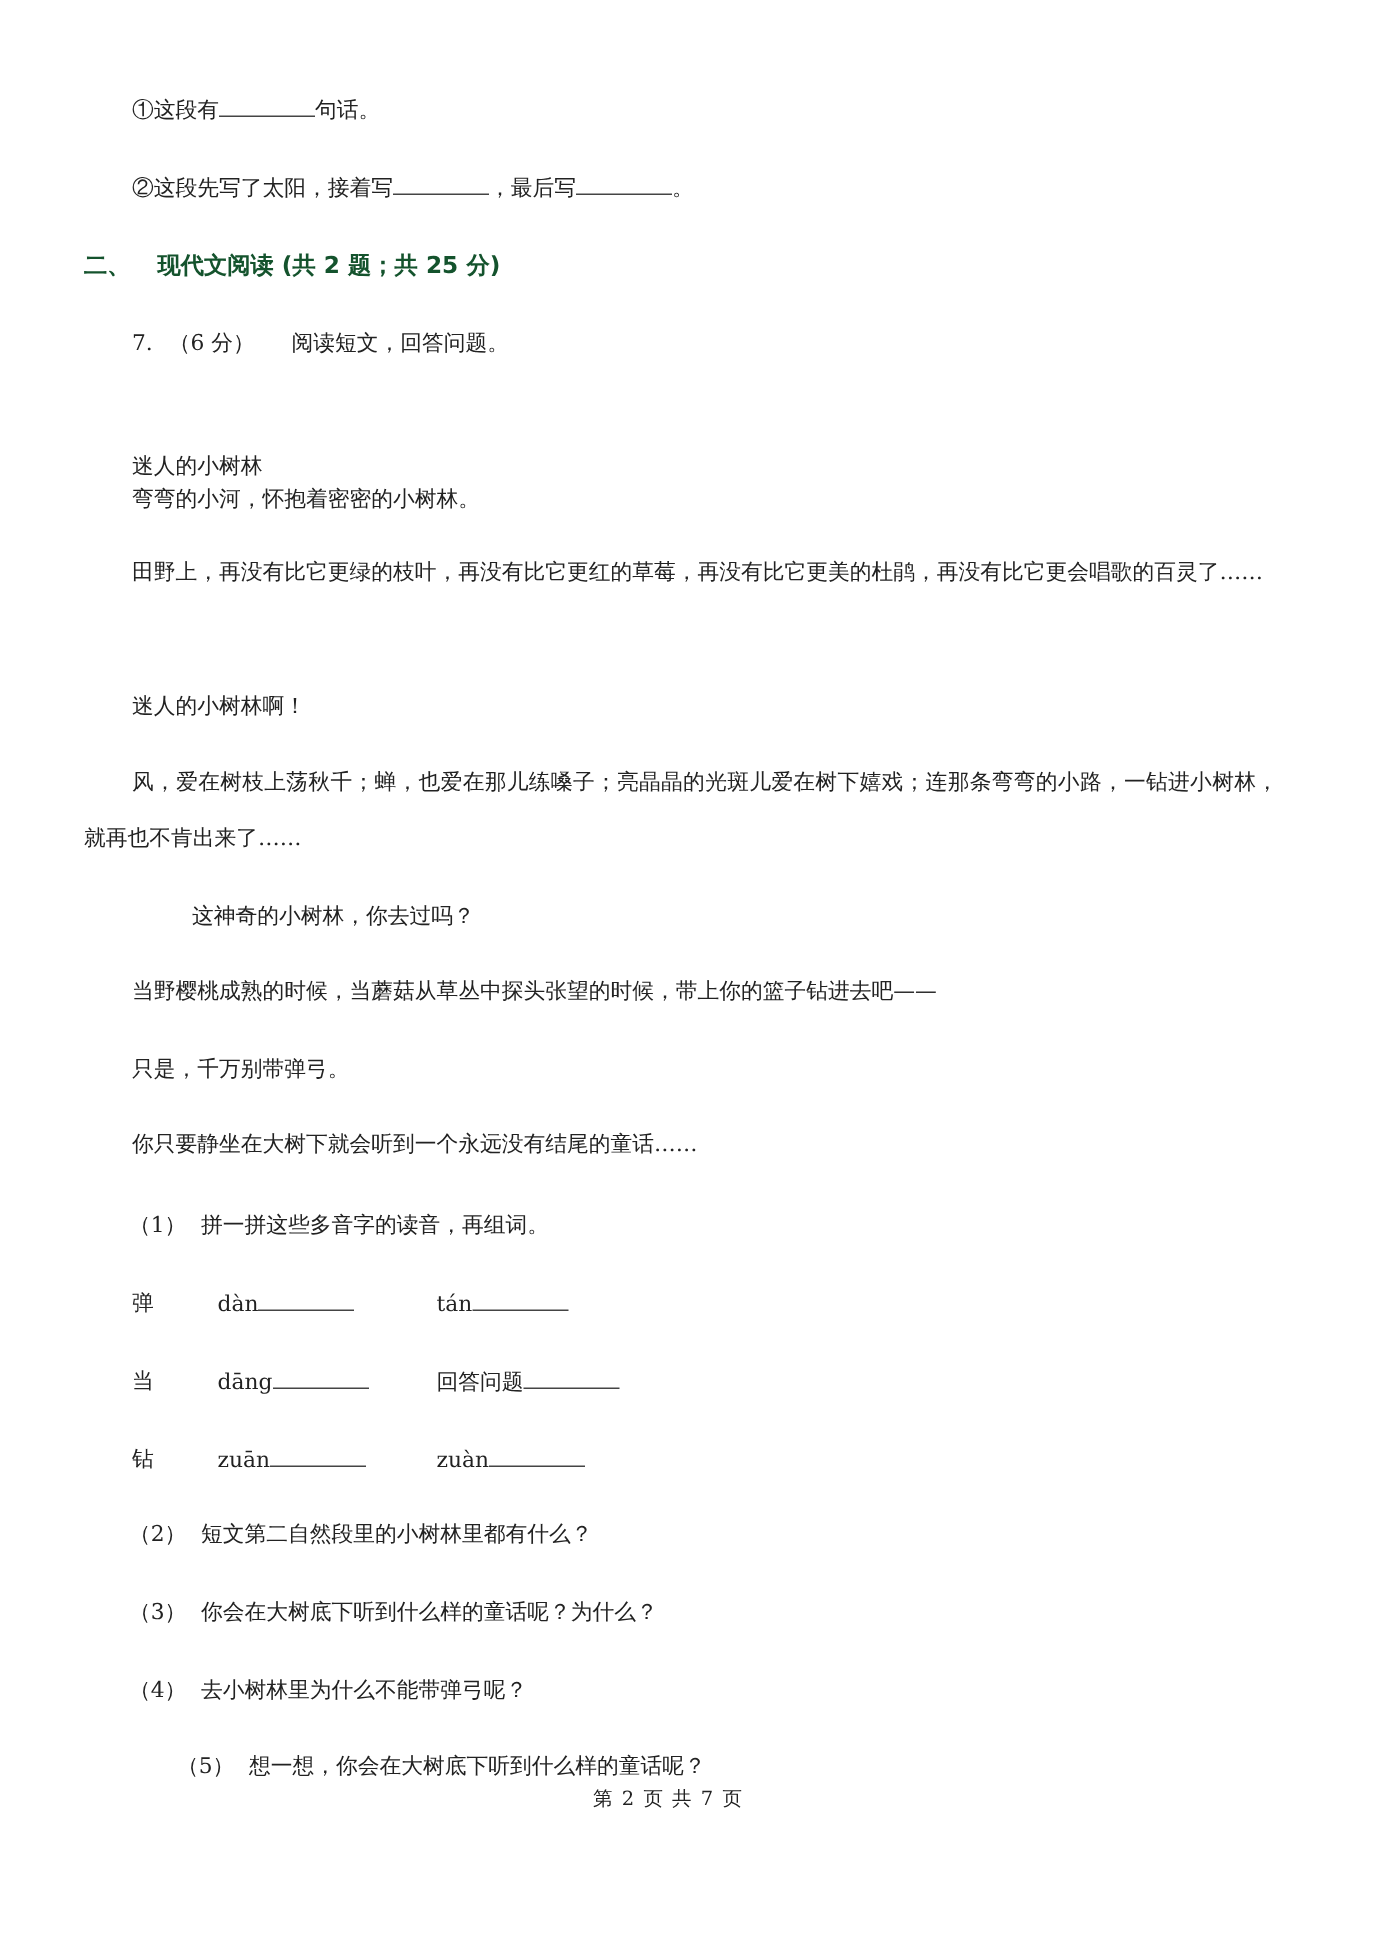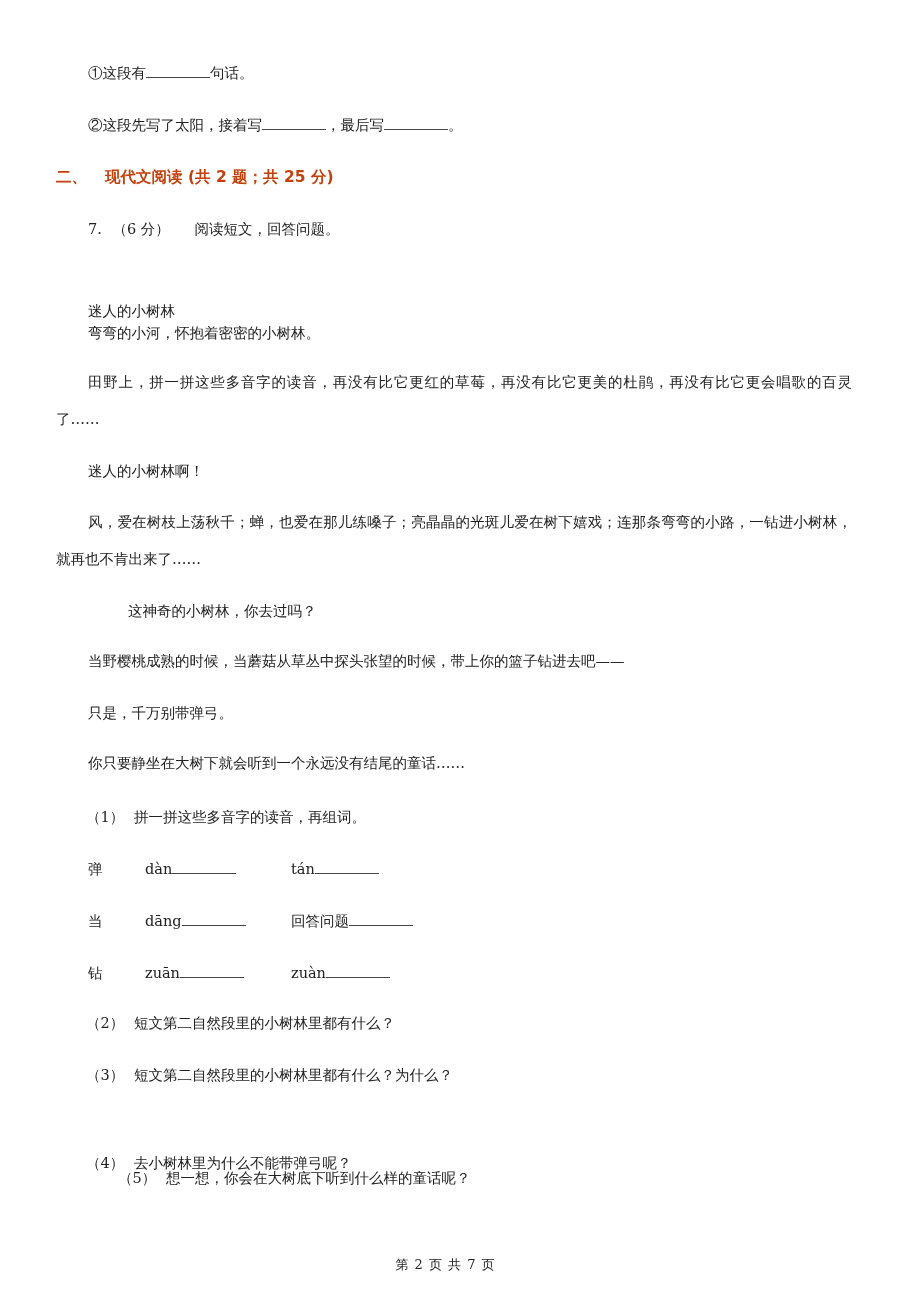--- a/index.html
+++ b/index.html
@@ -20,21 +20,21 @@
     position: absolute;
     white-space: nowrap;
     line-height: 20px;
   }
   .indent { left: 88px; }
   .heading {
     left: 56px;
     font-family: "DejaVu Sans", "Liberation Sans", sans-serif;
     font-weight: bold;
     font-size: 15.5px;
-    color: #c2410c;
+    color: #14532d;
   }
   .heading .num { margin-right: 18px; }
   .blank {
     display: inline-block;
     border-bottom: 1px solid #444444;
     height: 14px;
     vertical-align: baseline;
   }
   .blank.w64 { width: 64px; }
   .para {
@@ -44,21 +44,21 @@
     line-height: 37px;
     text-indent: 32px;
     text-align: justify;
   }
   .q-no { display: inline-block; width: 48px; }
   .pinyin-row .hanzi { position: absolute; left: 88px; }
   .pinyin-row .p1 { position: absolute; left: 145px; }
   .pinyin-row .p2 { position: absolute; left: 291px; }
   .footer {
     position: absolute;
-    top: 1256px;
+    top: 1190px;
     left: 0;
     width: 890px;
     text-align: center;
     font-size: 13px;
     word-spacing: 2px;
   }
 </style>
 </head>
 <body>
 
@@ -77,21 +77,21 @@
 <div class="line indent" style="top:219px;">
   <span>7.</span>
   <span style="margin-left:6px;">（6 分）</span>
   <span style="margin-left:20px;">阅读短文，回答问题。</span>
 </div>
 
 <div class="line indent" style="top:271px;margin-top:30px;">迷人的小树林</div>
 
 <div class="line indent" style="top:323px;">弯弯的小河，怀抱着密密的小树林。</div>
 
-<div class="para" style="top:364px;">田野上，拼一拼这些多音字的读音，再没有比它更红的草莓，再没有比它更美的杜鹃，再没有比它更会唱歌的百灵了……</div>
+<div class="para" style="top:364px;">田野上，再没有比它更绿的枝叶，再没有比它更红的草莓，再没有比它更美的杜鹃，再没有比它更会唱歌的百灵了……</div>
 
 <div class="line indent" style="top:461px;">迷人的小树林啊！</div>
 
 <div class="para" style="top:504px;">风，爱在树枝上荡秋千；蝉，也爱在那儿练嗓子；亮晶晶的光斑儿爱在树下嬉戏；连那条弯弯的小路，一钻进小树林，就再也不肯出来了……</div>
 
 <div class="line indent" style="top:601px;margin-left:40px;">这神奇的小树林，你去过吗？</div>
 
 <div class="line indent" style="top:651px;">当野樱桃成熟的时候，当蘑菇从草丛中探头张望的时候，带上你的篮子钻进去吧——</div>
 
 <div class="line indent" style="top:703px;">只是，千万别带弹弓。</div>
@@ -118,24 +118,24 @@
   <span class="hanzi">钻</span>
   <span class="p1"><span>zuān</span><span class="blank w64"></span></span>
   <span class="p2"><span>zuàn</span><span class="blank w64"></span></span>
 </div>
 
 <div class="line" style="top:1013px; left:86px;">
   <span class="q-no">（2）</span><span>短文第二自然段里的小树林里都有什么？</span>
 </div>
 
 <div class="line" style="top:1065px; left:86px;">
-  <span class="q-no">（3）</span><span>短文第二自然段里的小树林里都有什么？为什么？</span>
+  <span class="q-no">（3）</span><span>你会在大树底下听到什么样的童话呢？为什么？</span>
 </div>
 
-<div class="line" style="top:1117px; left:86px;margin-top:36px;">
+<div class="line" style="top:1117px; left:86px;">
   <span class="q-no">（4）</span><span>去小树林里为什么不能带弹弓呢？</span>
 </div>
 
 <div class="line" style="top:1168px; left:86px;margin-left:32px;">
   <span class="q-no">（5）</span><span>想一想，你会在大树底下听到什么样的童话呢？</span>
 </div>
 
 <div class="footer">第 2 页 共 7 页</div>
 
 </body></html>

